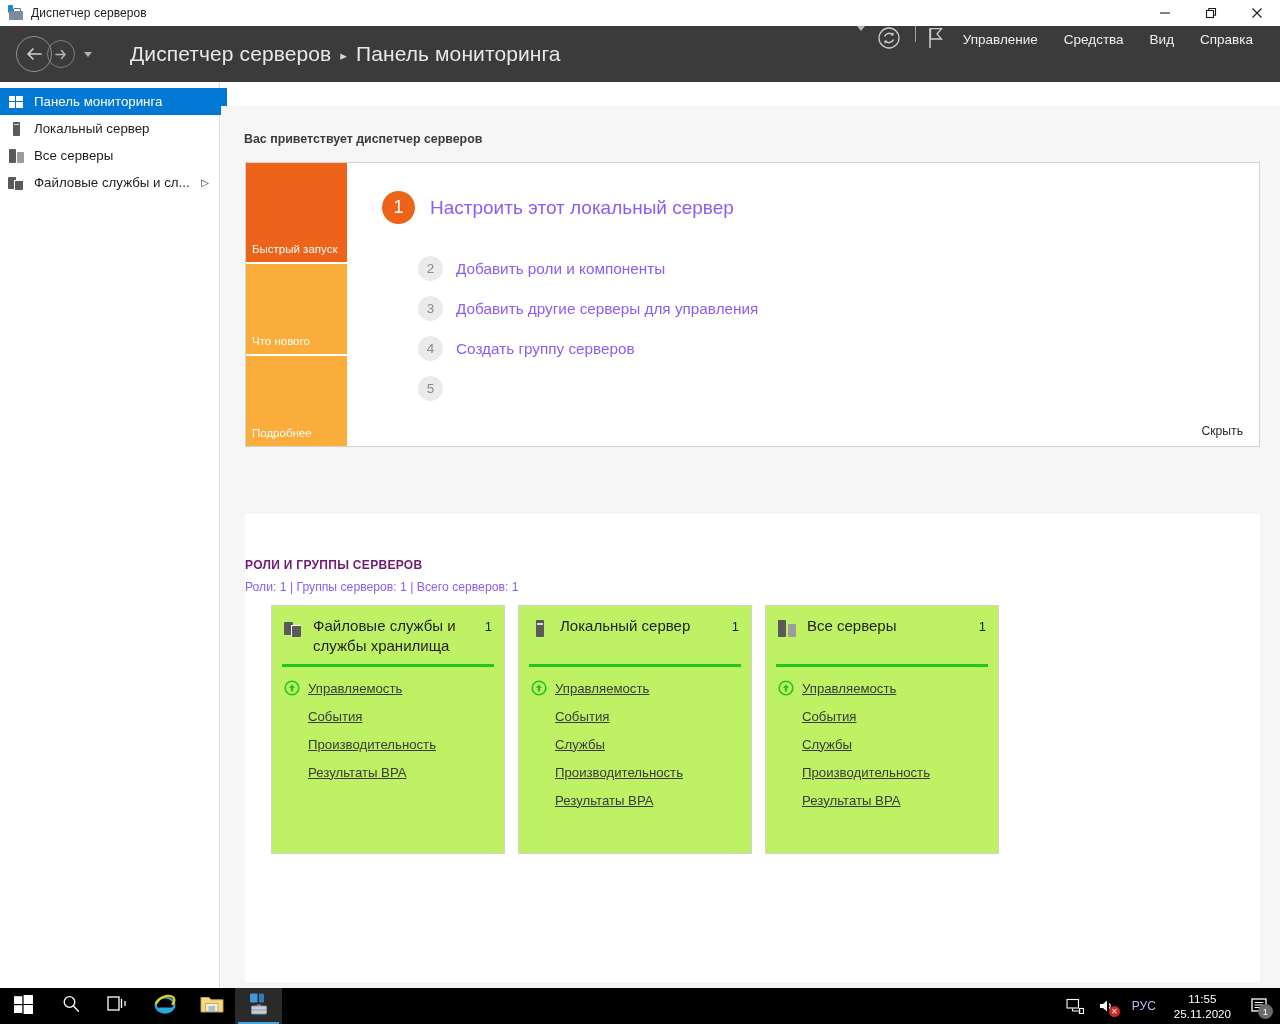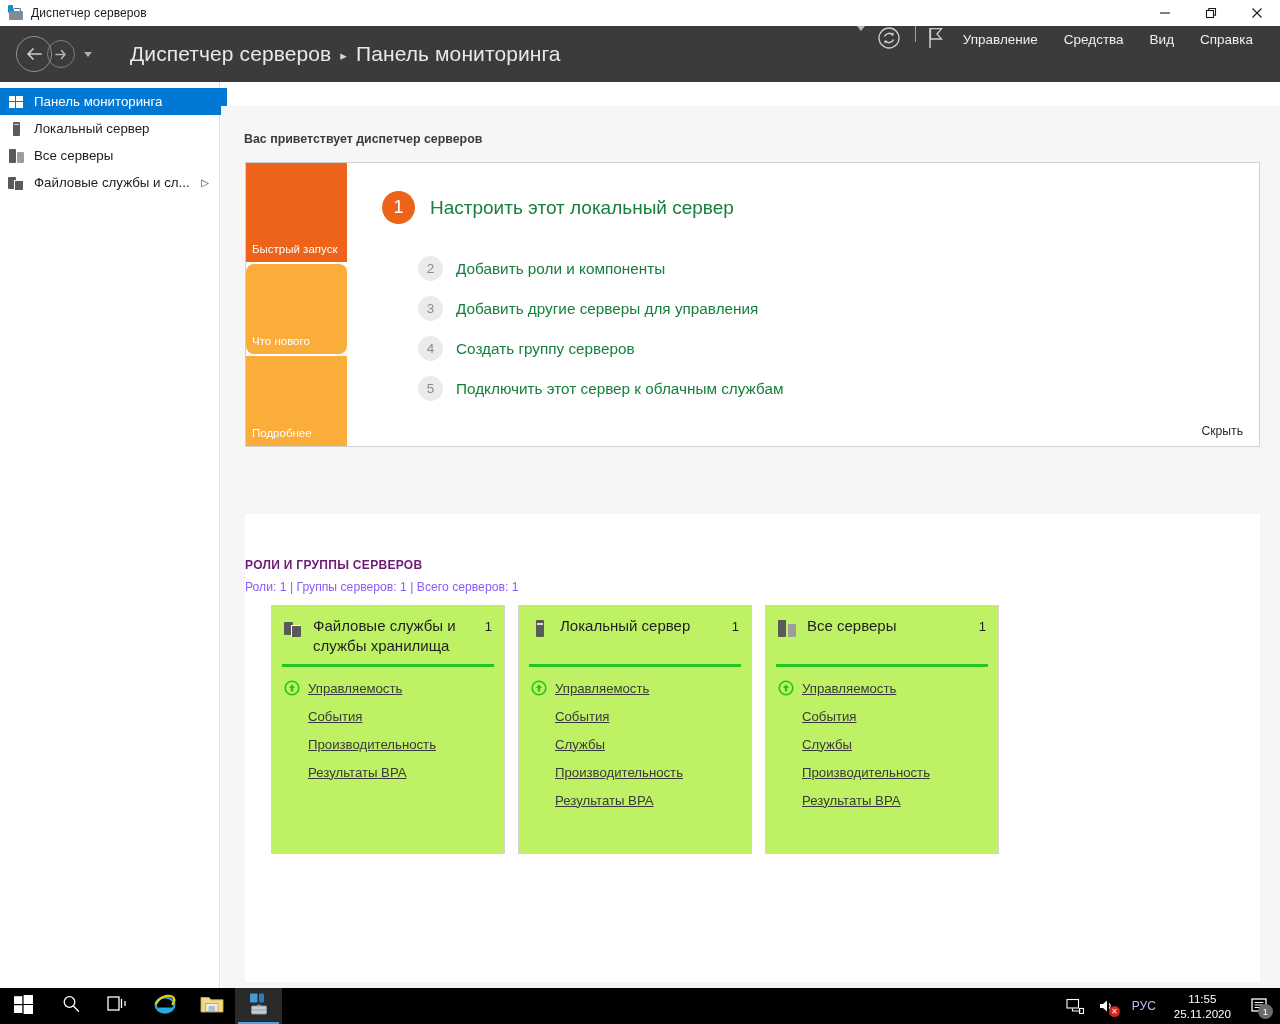--- a/index.html
+++ b/index.html
@@ -321,21 +321,21 @@
     font-size: 18px;
   }
   .qs-num.small {
     width: 25px; height: 25px;
     background: #ebebeb;
     color: #8c8c8c;
     font-size: 13.5px;
   }
   .qs-text {
     margin-left: 15px;
-    color: #15803d;
+    color: #8b5cf6;
     font-size: 19px;
     white-space: nowrap;
   }
   .qs-text.sub {
     font-size: 15.3px;
     margin-left: 13px;
   }
   .hide-link {
     position: absolute;
     right: 16px; bottom: 8px;
@@ -654,21 +654,21 @@
 
   <div class="content">
 
     <div class="welcome-label">Вас приветствует диспетчер серверов</div>
 
     <div class="welcome-panel">
       <div class="tiles">
         <div class="tile tile-1" style="background:#ec6319;">
           <div class="tile-label">Быстрый запуск</div>
         </div>
-        <div class="tile tile-2" style="background:#fbad3c;border-radius:8px;">
+        <div class="tile tile-2" style="background:#fbad3c;">
           <div class="tile-label">Что нового</div>
         </div>
         <div class="tile tile-3" style="background:#fbad3c;">
           <div class="tile-label">Подробнее</div>
         </div>
       </div>
 
       <div class="qs-list">
         <div class="qs-row" style="left:35px; top:28px;">
           <div class="qs-num big">1</div>
@@ -681,21 +681,20 @@
         <div class="qs-row" style="left:71px; top:133px;">
           <div class="qs-num small">3</div>
           <div class="qs-text sub">Добавить другие серверы для управления</div>
         </div>
         <div class="qs-row" style="left:71px; top:173px;">
           <div class="qs-num small">4</div>
           <div class="qs-text sub">Создать группу серверов</div>
         </div>
         <div class="qs-row" style="left:71px; top:213px;">
           <div class="qs-num small">5</div>
-          <div class="qs-text sub">Подключить этот сервер к облачным службам</div>
         </div>
       </div>
 
       <div class="hide-link">Скрыть</div>
     </div>
 
     <div class="roles-panel">
       <div class="cards">
 
         <div class="card">

